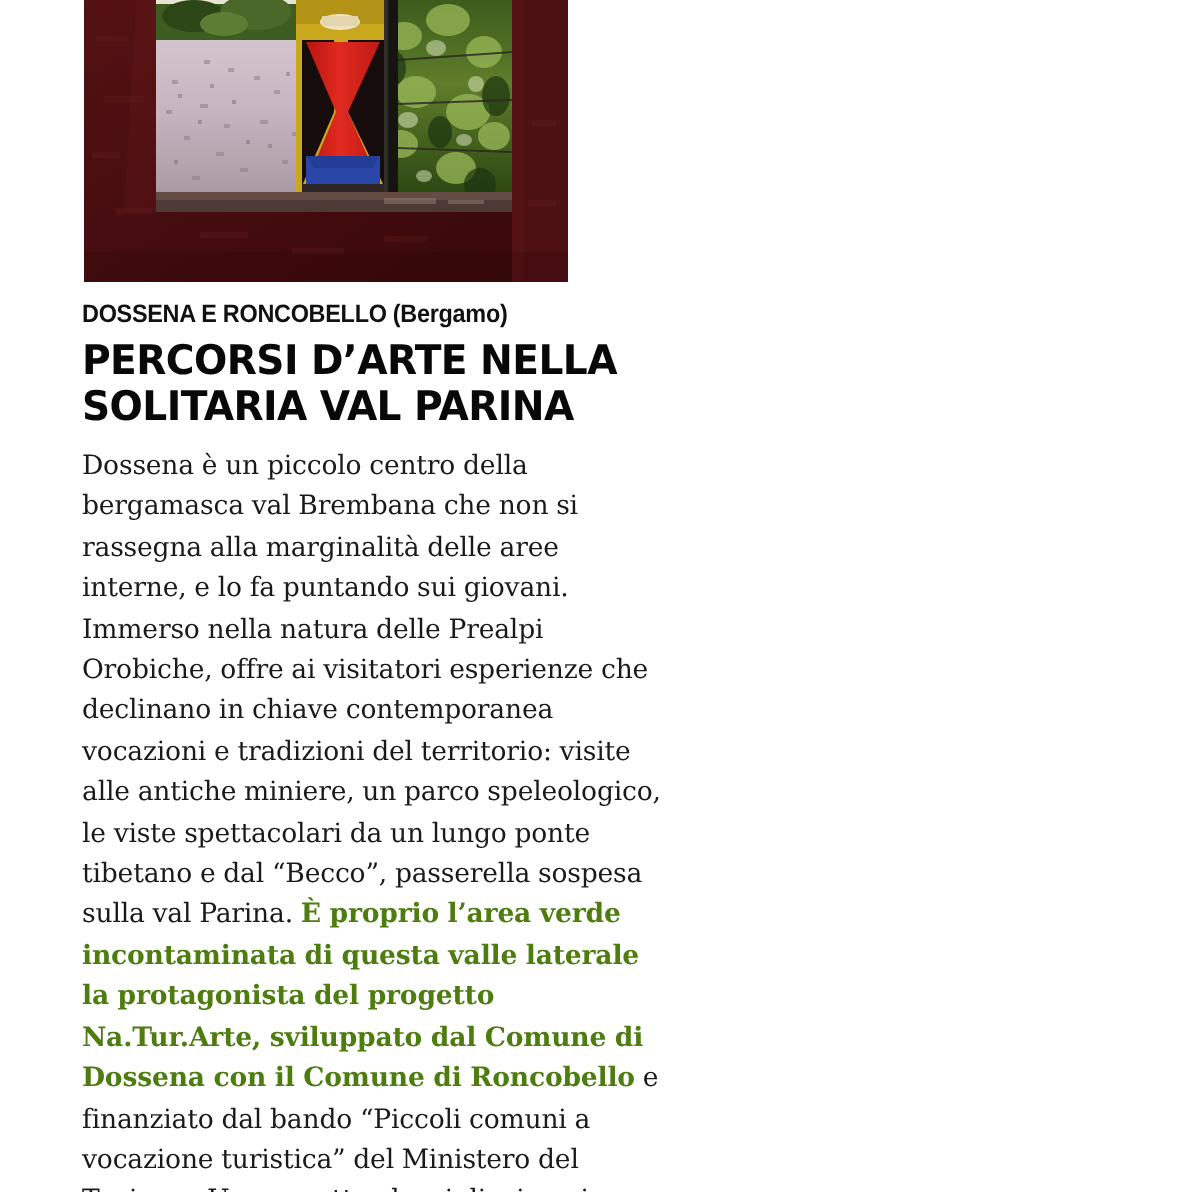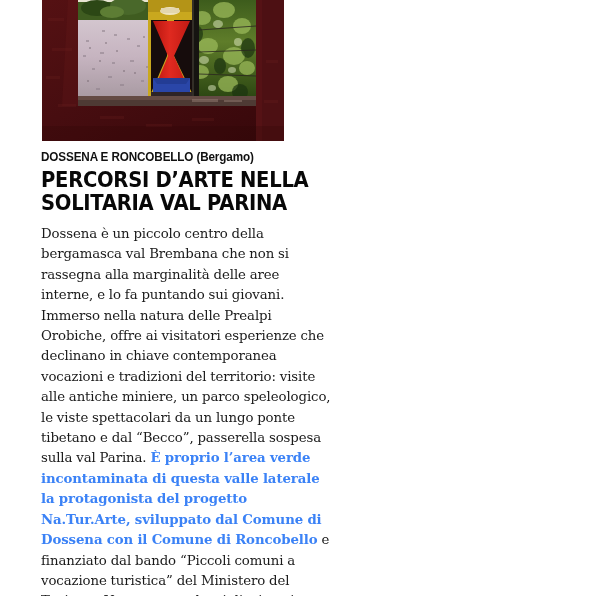--- a/index.html
+++ b/index.html
@@ -81,21 +81,21 @@
     font-size: 13.3px;
     line-height: 20.4px;
     color: #1a1a1a;
     margin: 0;
     text-align: left;
     letter-spacing: -0.1px;
     word-spacing: -0.2px;
   }
   .body b, .body .em {
     font-weight: bold;
-    color: #3b82f6;
+    color: #4d7c0f;
   }
 
   .clip-bottom {
     position: absolute;
     left: 0;
     top: 596px;
     width: 600px;
     height: 4px;
     background: #ffffff;
   }

